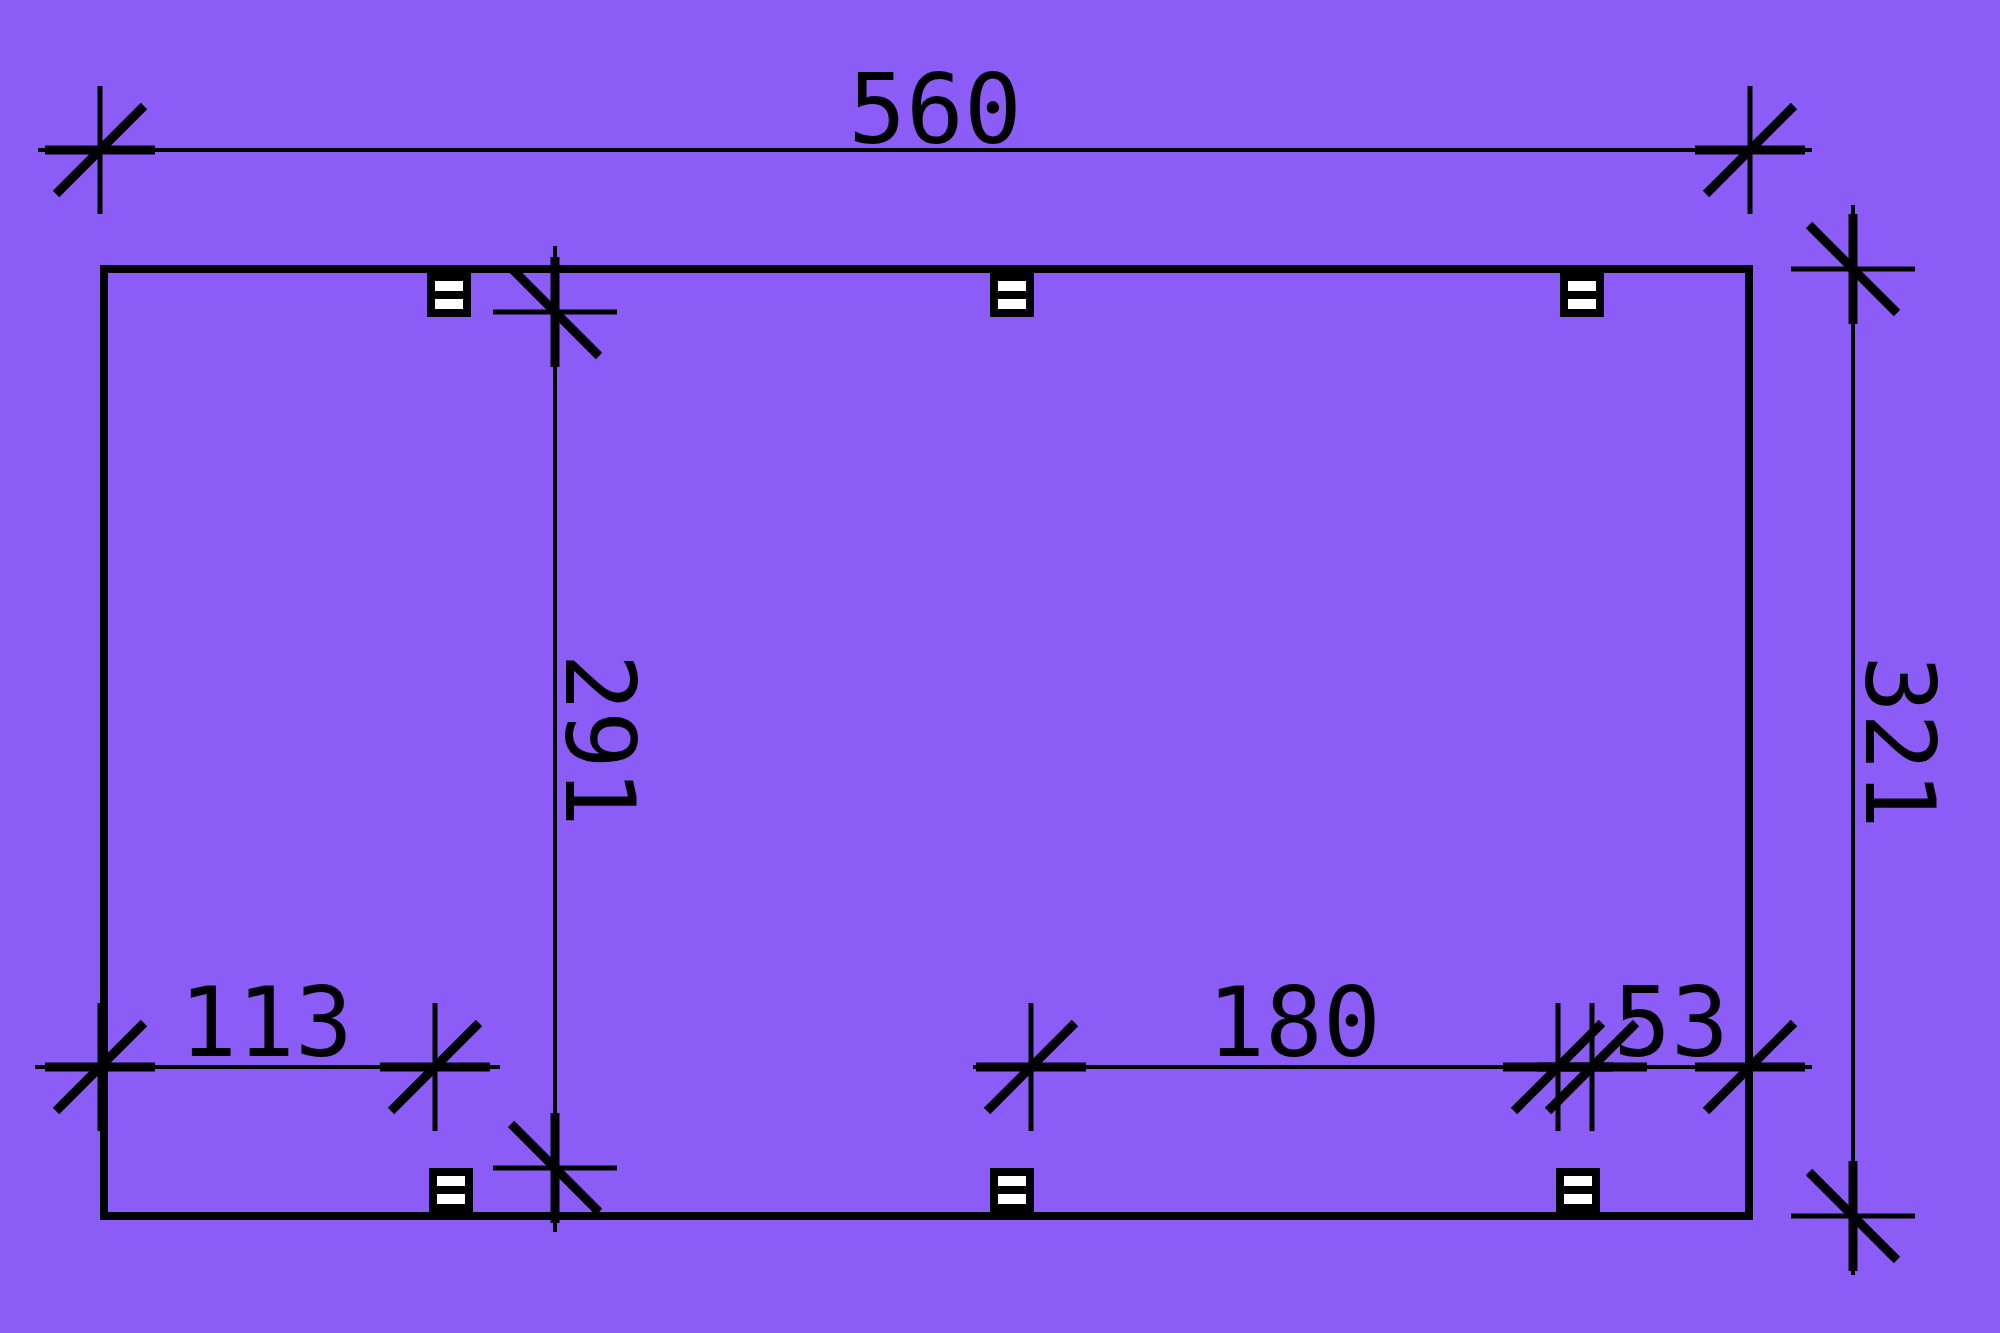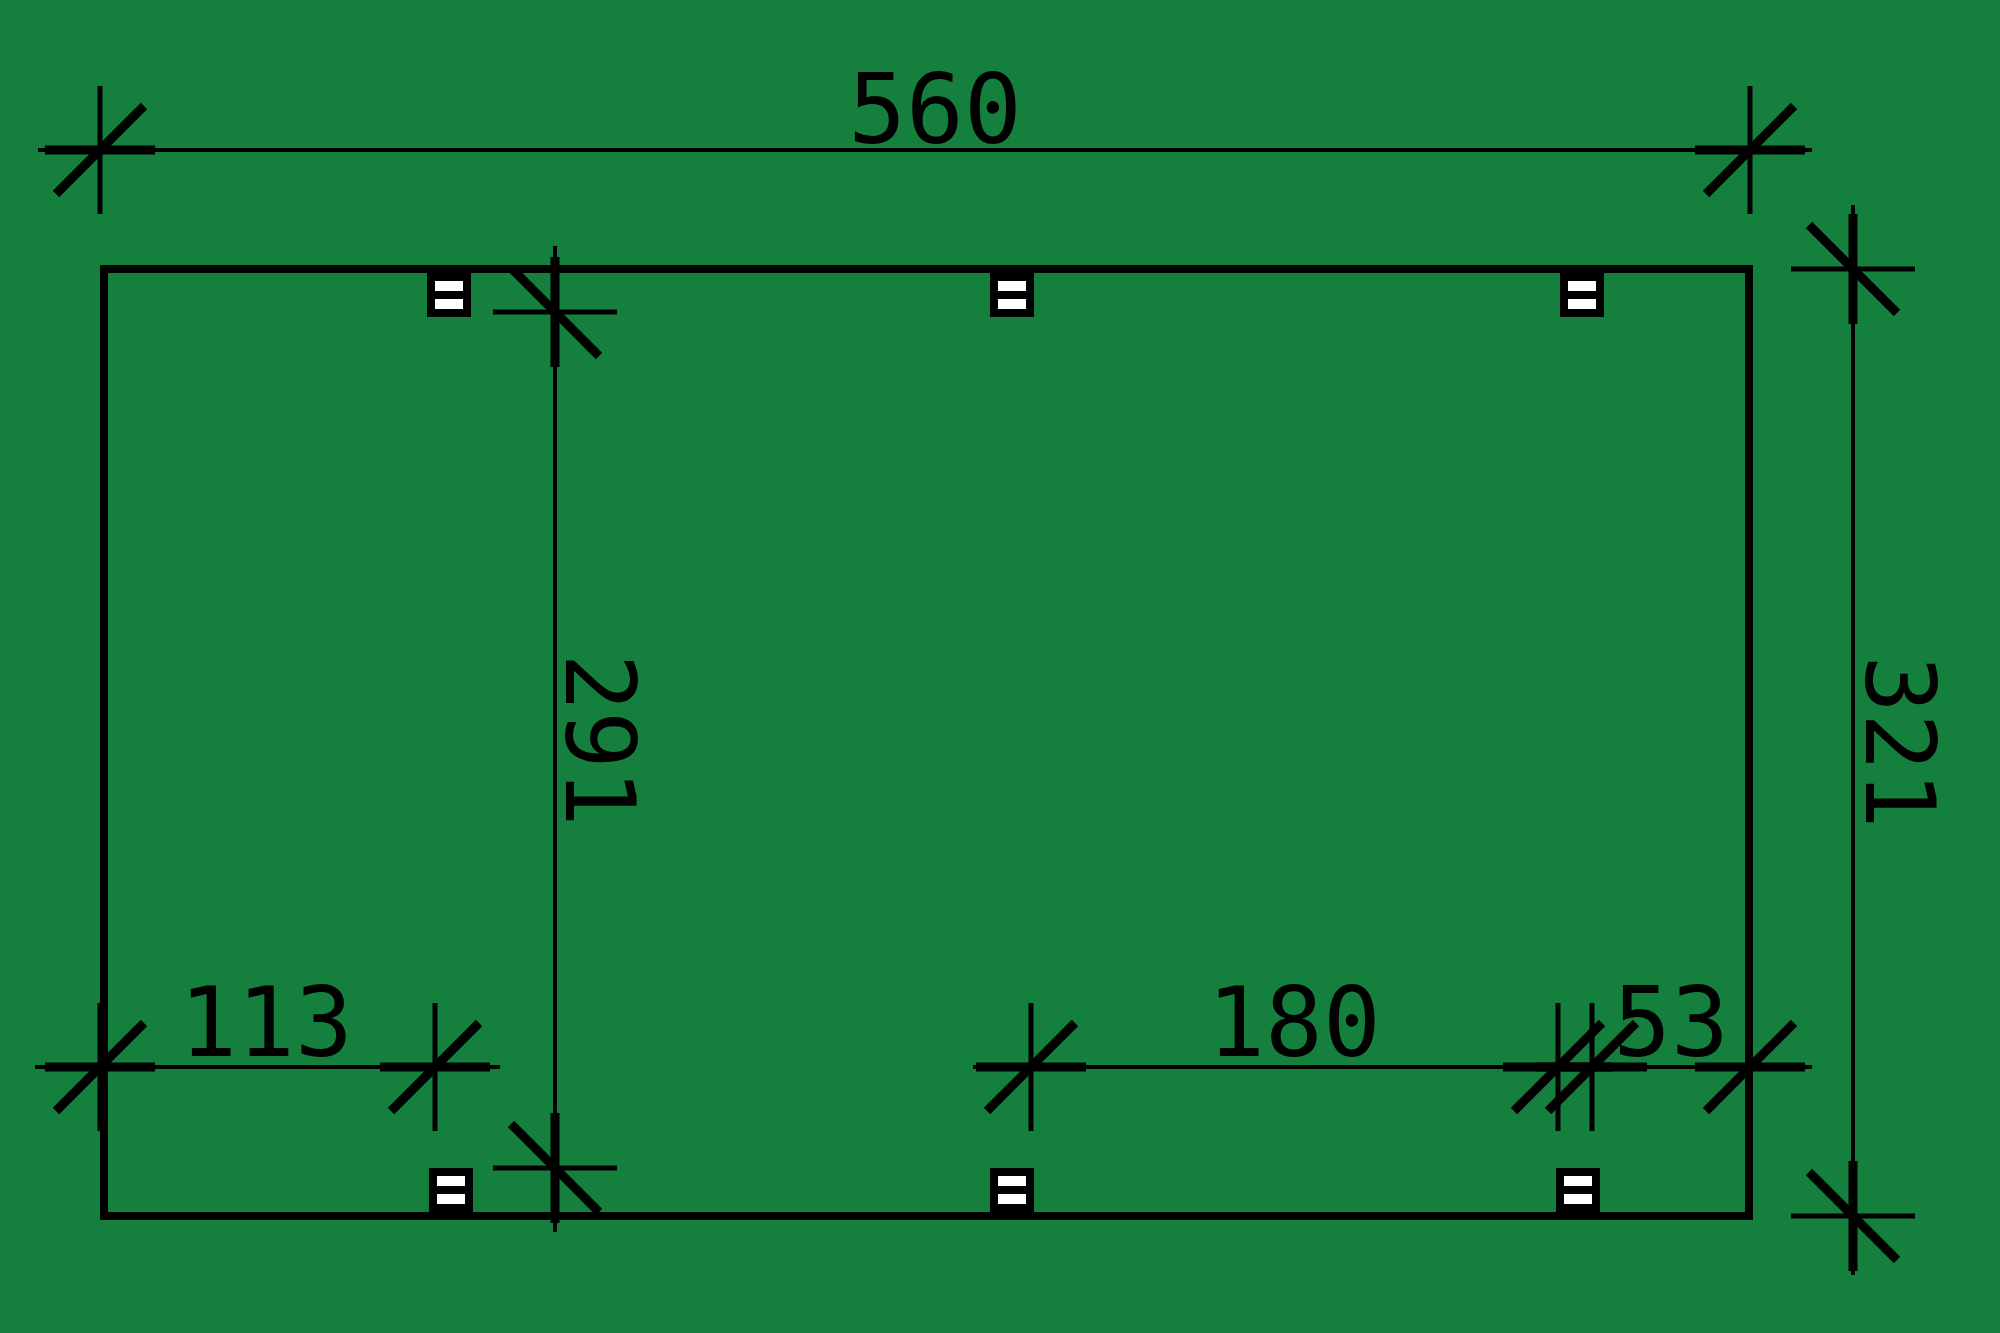--- a/index.html
+++ b/index.html
@@ -1,19 +1,19 @@
 <!DOCTYPE html>
 <html><head>
 <meta charset="utf-8">
 <style>
   html,body{margin:0;padding:0;background:#ffffff;}
   #stage{
     position:relative;
     width:2000px;height:1333px;
-    background:#15803d;
+    background:#8b5cf6;
     overflow:hidden;
   }
   svg{display:block;}
   text{
     font-family:"DejaVu Sans Mono","Liberation Mono",monospace;
     font-size:96px;
     fill:#000000;
   }
 </style>
 </head>

